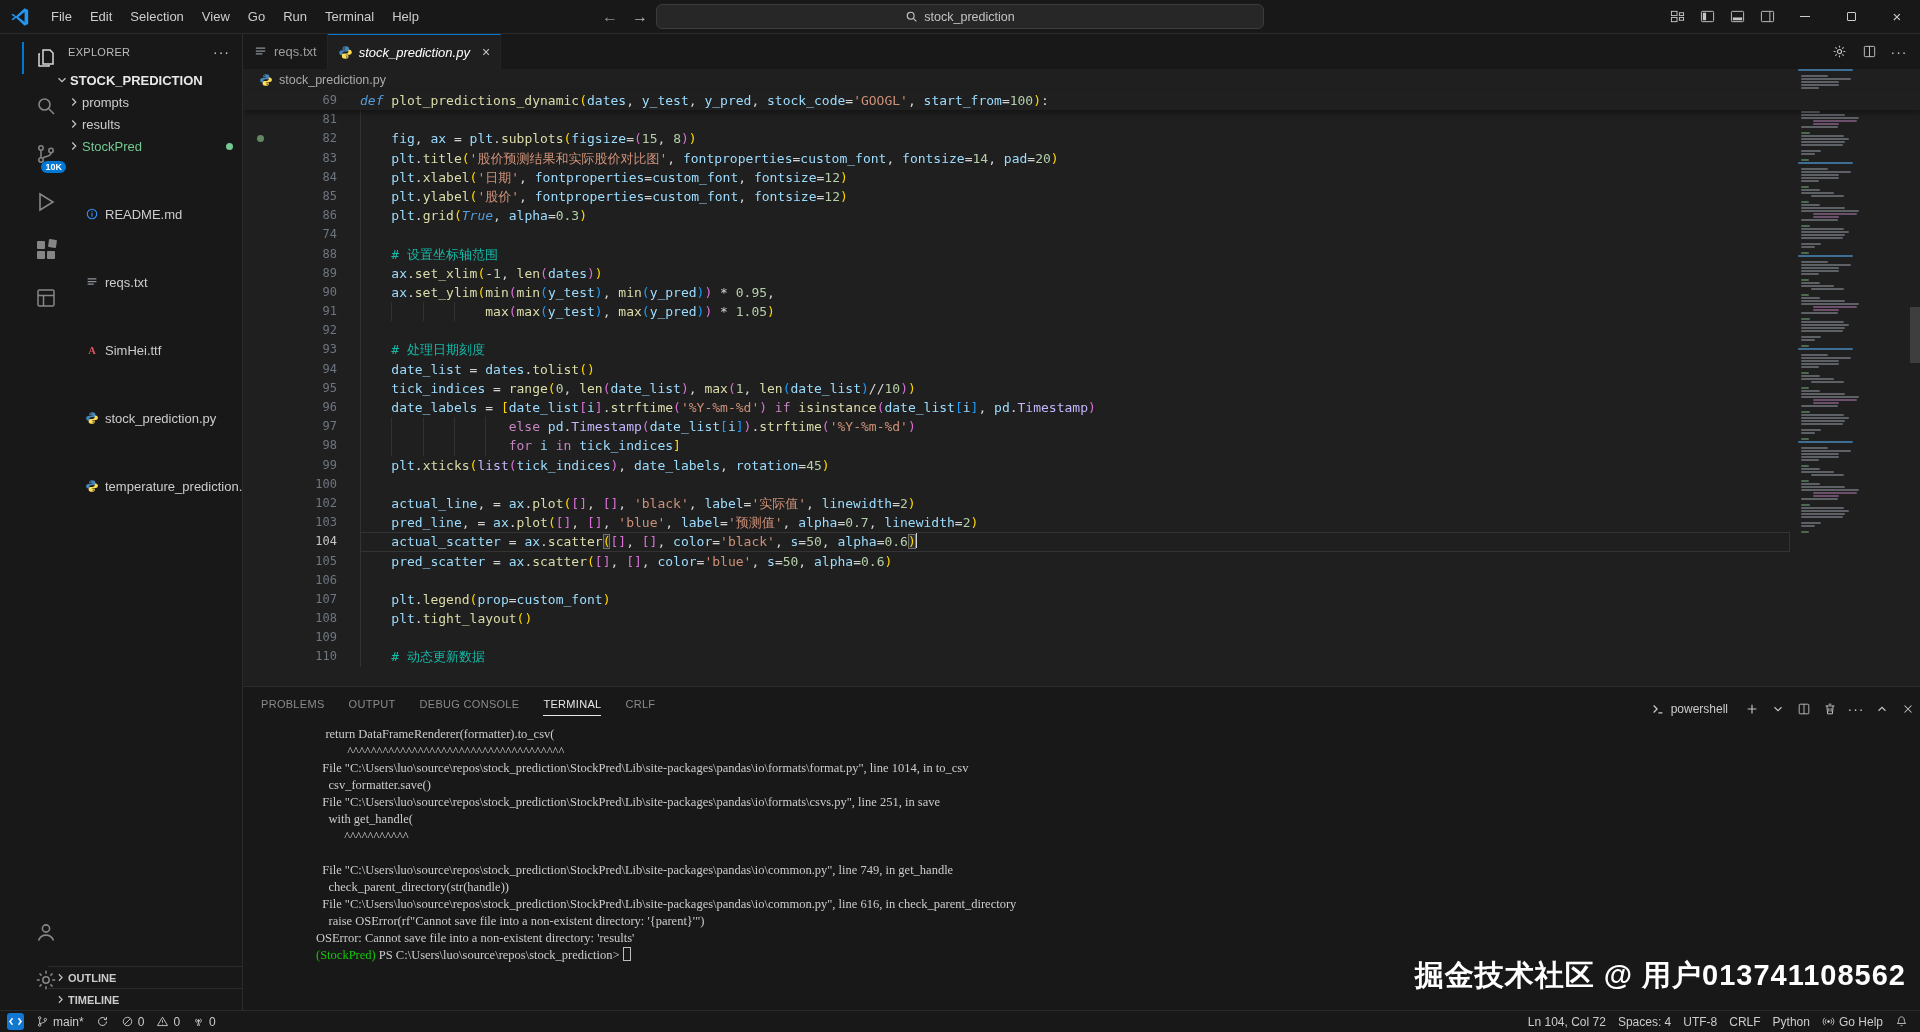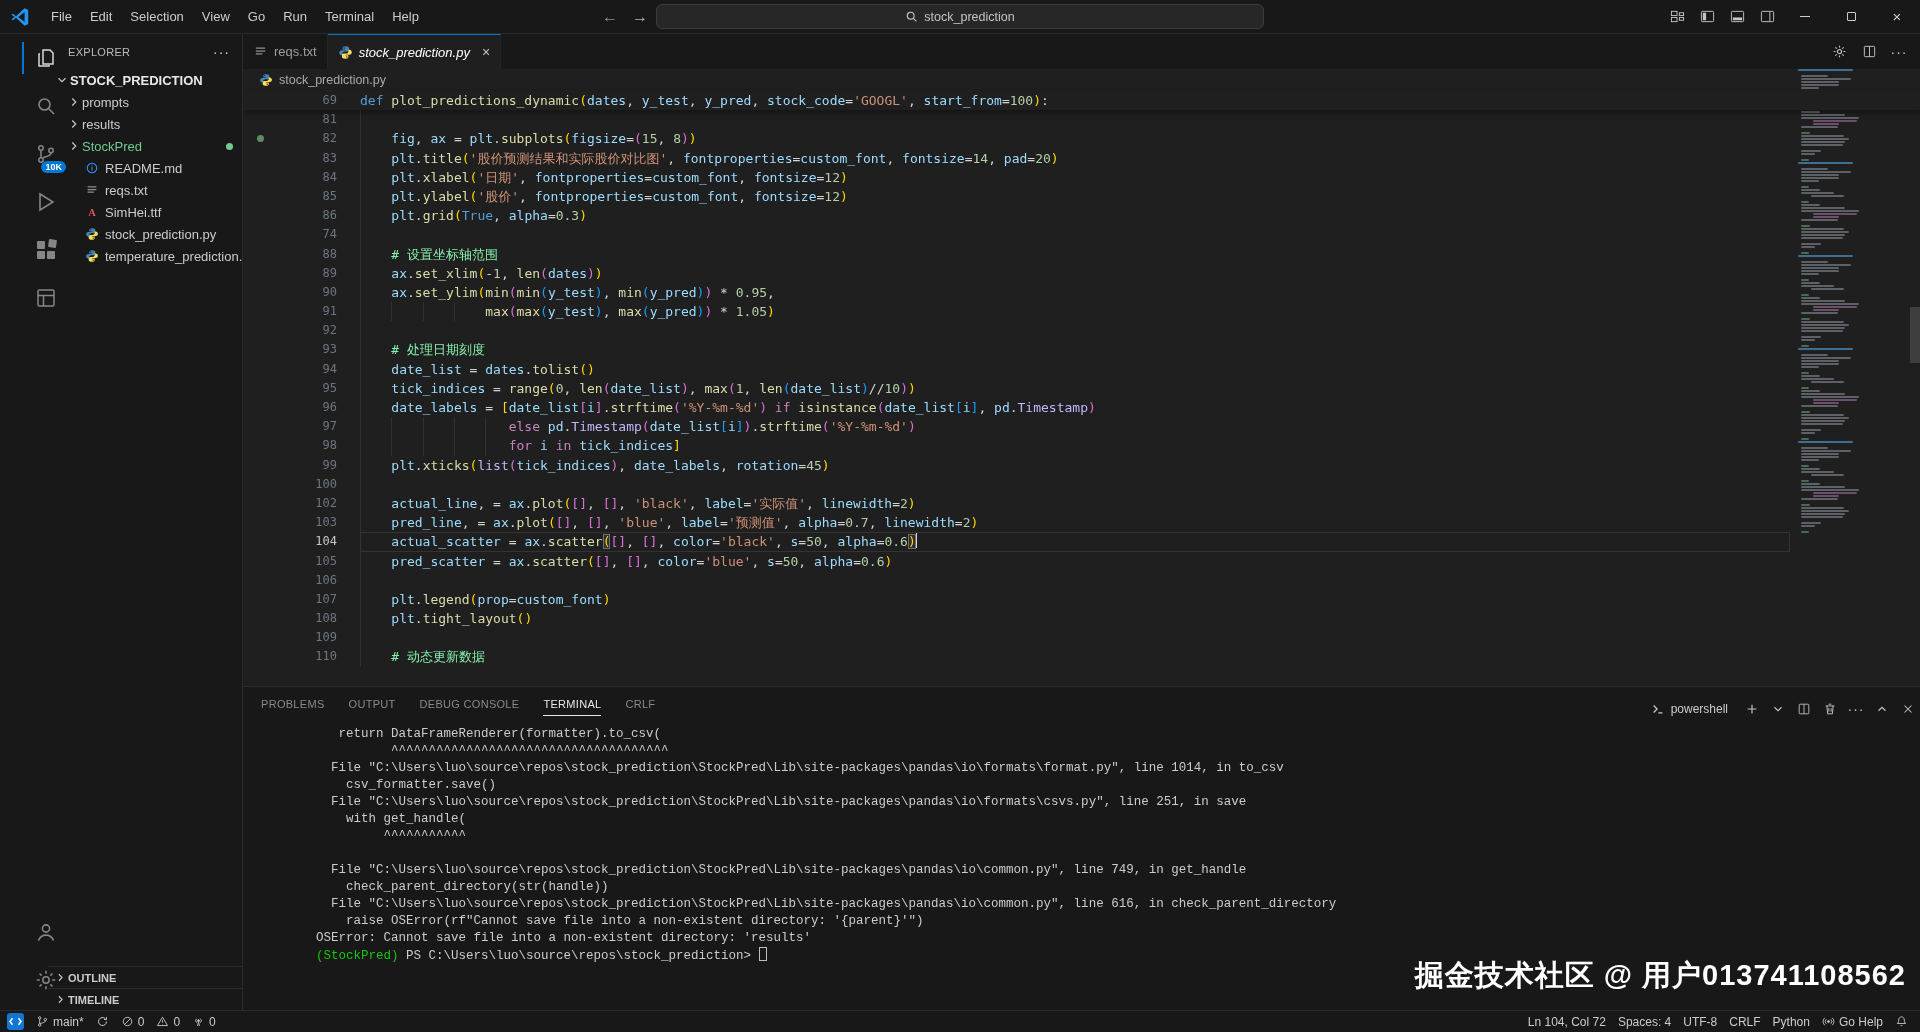--- a/index.html
+++ b/index.html
@@ -42,21 +42,21 @@
   #explorer-header { height:35px; display:flex; align-items:center; padding:0 12px 0 20px; flex:none; }
   #explorer-title { font-size:11px; color:#bbbbbb; letter-spacing:.3px; }
   #explorer-actions { margin-left:auto; color:#cccccc; font-size:14px; letter-spacing:1px; }
   .tree-row { position:relative; height:22px; display:flex; align-items:center; color:#cccccc; cursor:default; }
   .tree-row .chev { width:16px; height:16px; color:#c5c5c5; flex:none; display:flex; align-items:center; justify-content:center; }
   .tree-row .chev svg { width:14px; height:14px; }
   .tree-row .ficon { width:16px; height:16px; flex:none; margin-right:5px; display:flex; align-items:center; justify-content:center; }
   .tree-row .ficon svg { width:14px; height:14px; }
   #root-row { padding-left:6px; font-weight:bold; color:#e8e8e8; }
   .tree-item { padding-left:18px; }
-  .tree-item.file { padding-left:36px; }
+  .tree-item.file { padding-left:36px;margin-top:46px; }
   .green-name { color:#73c991 !important; }
   .mod-dot { position:absolute; right:9px; top:8px; width:7px; height:7px; border-radius:50%; background:#73c991; }
   #sidebar-sections { margin-top:auto; }
   .side-section { height:22px; border-top:1px solid #2b2b2b; display:flex; align-items:center; padding-left:4px;
                   font-size:11px; font-weight:bold; color:#cccccc; }
   .side-section .chev { width:16px; display:flex; justify-content:center; color:#c5c5c5; }
   .side-section .chev svg { width:13px; height:13px; }
 
   
   #editor-col { flex:1; display:flex; flex-direction:column; min-width:0; }
@@ -82,23 +82,23 @@
   .line .num { width:68px; flex:none; text-align:right; color:#6e7681; font-size:12px; }
   .line .content { margin-left:23px; position:relative; white-space:pre; color:#d4d4d4; }
   .line.current .num { color:#c6c6c6; }
   .curline-box { position:absolute; left:117px; right:130px; top:0; bottom:0; border:1px solid #333333; pointer-events:none; }
   .guide { position:absolute; top:0; bottom:0; width:1px; background:#313131; }
   .glyph-dot { position:absolute; left:14px; top:6px; width:7px; height:7px; border-radius:50%; background:#6e9e6e; opacity:.85; }
 
   #sticky { position:relative; z-index:3; background:#1f1f1f; box-shadow:0 3px 5px rgba(0,0,0,.35); }
   #code { position:relative; }
 
-  .tk.k { color:#569cd6; } .tk.c { color:#c586c0; } .tk.f { color:#dcdcaa; }
+  .tk.k { color:#569cd6;font-style:italic; } .tk.c { color:#c586c0; } .tk.f { color:#dcdcaa; }
   .tk.v { color:#9cdcfe; } .tk.s { color:#ce9178; } .tk.n { color:#b5cea8; }
-  .tk.m { color:#86efac; } .tk.p { color:#d4d4d4; } .tk.t { color:#c4b5fd; }
+  .tk.m { color:#14b8a6; } .tk.p { color:#d4d4d4; } .tk.t { color:#c4b5fd; }
   .tk.b1 { color:#ffd700; } .tk.b2 { color:#da70d6; } .tk.b3 { color:#179fff; }
   .tk.bm { color:#ffd700; outline:1px solid #707070; outline-offset:-1px; background:rgba(120,120,120,.18); }
   .cursor-caret { display:inline-block; width:1.5px; height:15px; background:#d7d7d7; vertical-align:-2px; }
 
   #minimap { position:absolute; top:0; right:12px; width:110px; bottom:0; overflow:hidden; }
   .mm-bar { height:2px; margin-bottom:1px; border-radius:1px; }
   .mm-gap { height:3px; }
   #scrollthumb { position:absolute; right:0; top:238px; width:10px; height:56px; background:rgba(121,121,121,.35); }
 
   
@@ -107,21 +107,21 @@
   .panel-tab { font-size:11px; letter-spacing:.3px; color:#8a8a8a; margin-right:24px; height:34px; line-height:34px; position:relative; }
   .panel-tab.active { color:#e7e7e7; }
   .panel-tab.active::after { content:""; position:absolute; left:0; right:0; bottom:5px; height:1px; background:#e7e7e7; }
   #panel-tools { margin-left:auto; display:flex; align-items:center; gap:2px; }
   #shell-chip { display:flex; align-items:center; gap:6px; font-size:12px; color:#cccccc; margin-right:10px; }
   #shell-chip .ficon { width:14px; height:14px; display:flex; color:#cccccc; }
   #shell-chip .ficon svg { width:14px; height:14px; }
   .pbtn { width:24px; height:24px; display:flex; align-items:center; justify-content:center; color:#c5c5c5; }
   .pbtn svg { width:14px; height:14px; }
 
-  #terminal { flex:1; padding:5px 1px 0 73px; font-family:Liberation Mono, monospace; font-size:12.5px;
+  #terminal { flex:1; padding:5px 1px 0 73px; font-family:Liberation Serif, serif; font-size:12.5px;
               line-height:17px; color:#cccccc; overflow:hidden; }
   .trow { white-space:pre; height:17px; }
   .venv { color:#16c60c; }
   .t-cursor { display:inline-block; width:8px; height:14px; border:1px solid #bdbdbd; vertical-align:-2px; }
 
   
   #statusbar { position:absolute; left:0; right:0; bottom:0; height:22px; background:#181818; border-top:1px solid #2b2b2b;
                display:flex; align-items:center; font-size:12px; color:#cccccc; }
   .sb-item { display:flex; align-items:center; gap:4px; padding:0 6px; height:22px; }
   .sb-item svg { width:13px; height:13px; }

